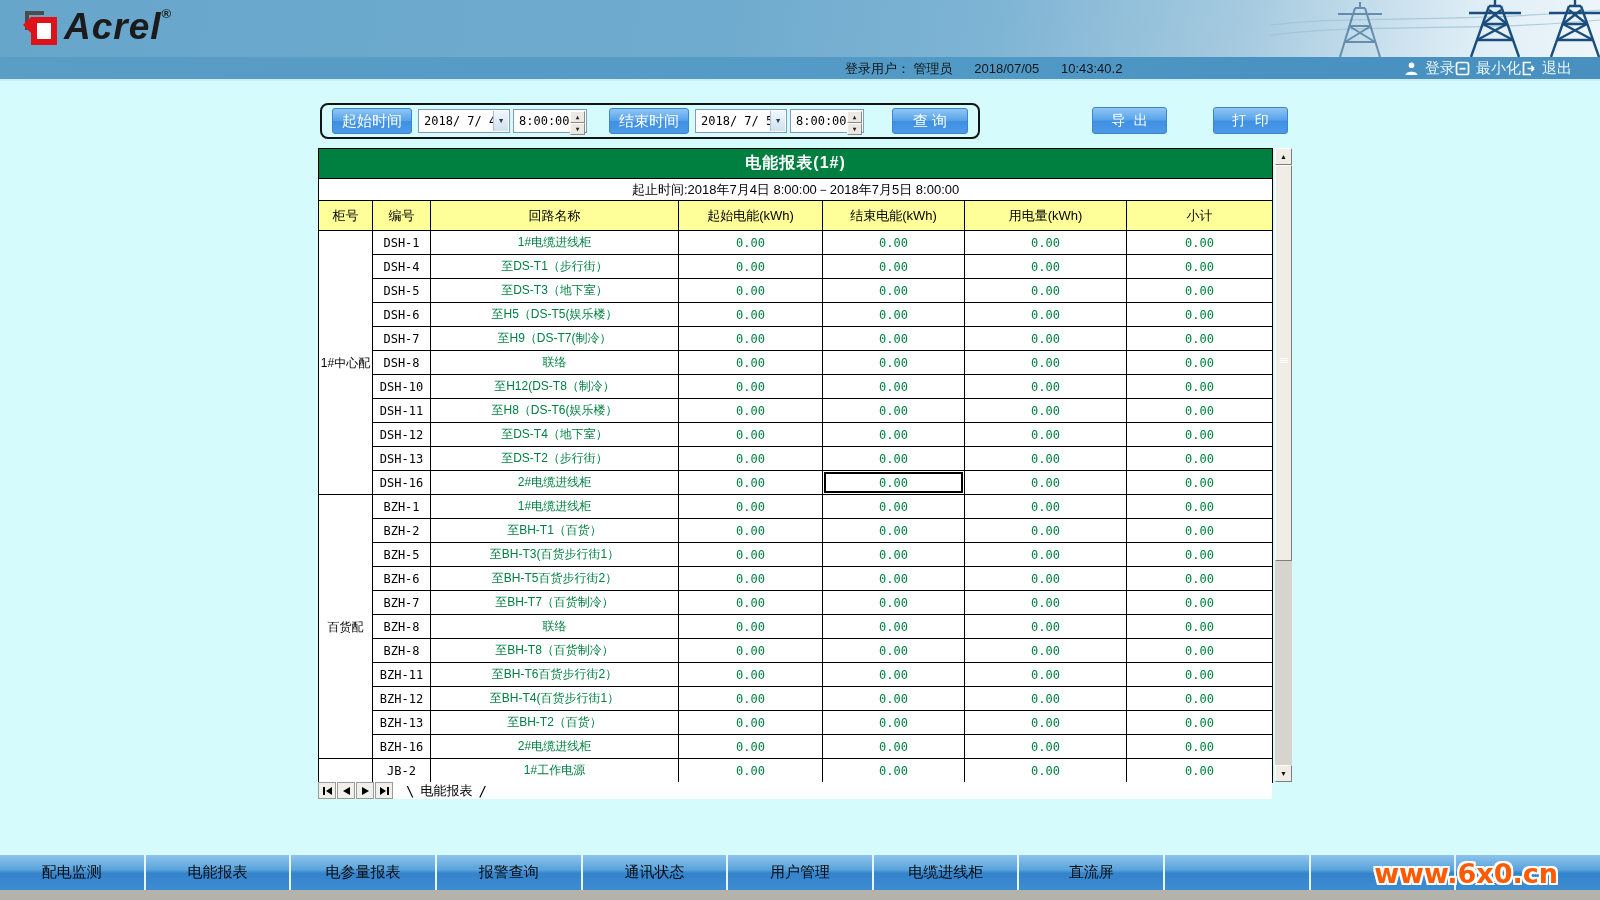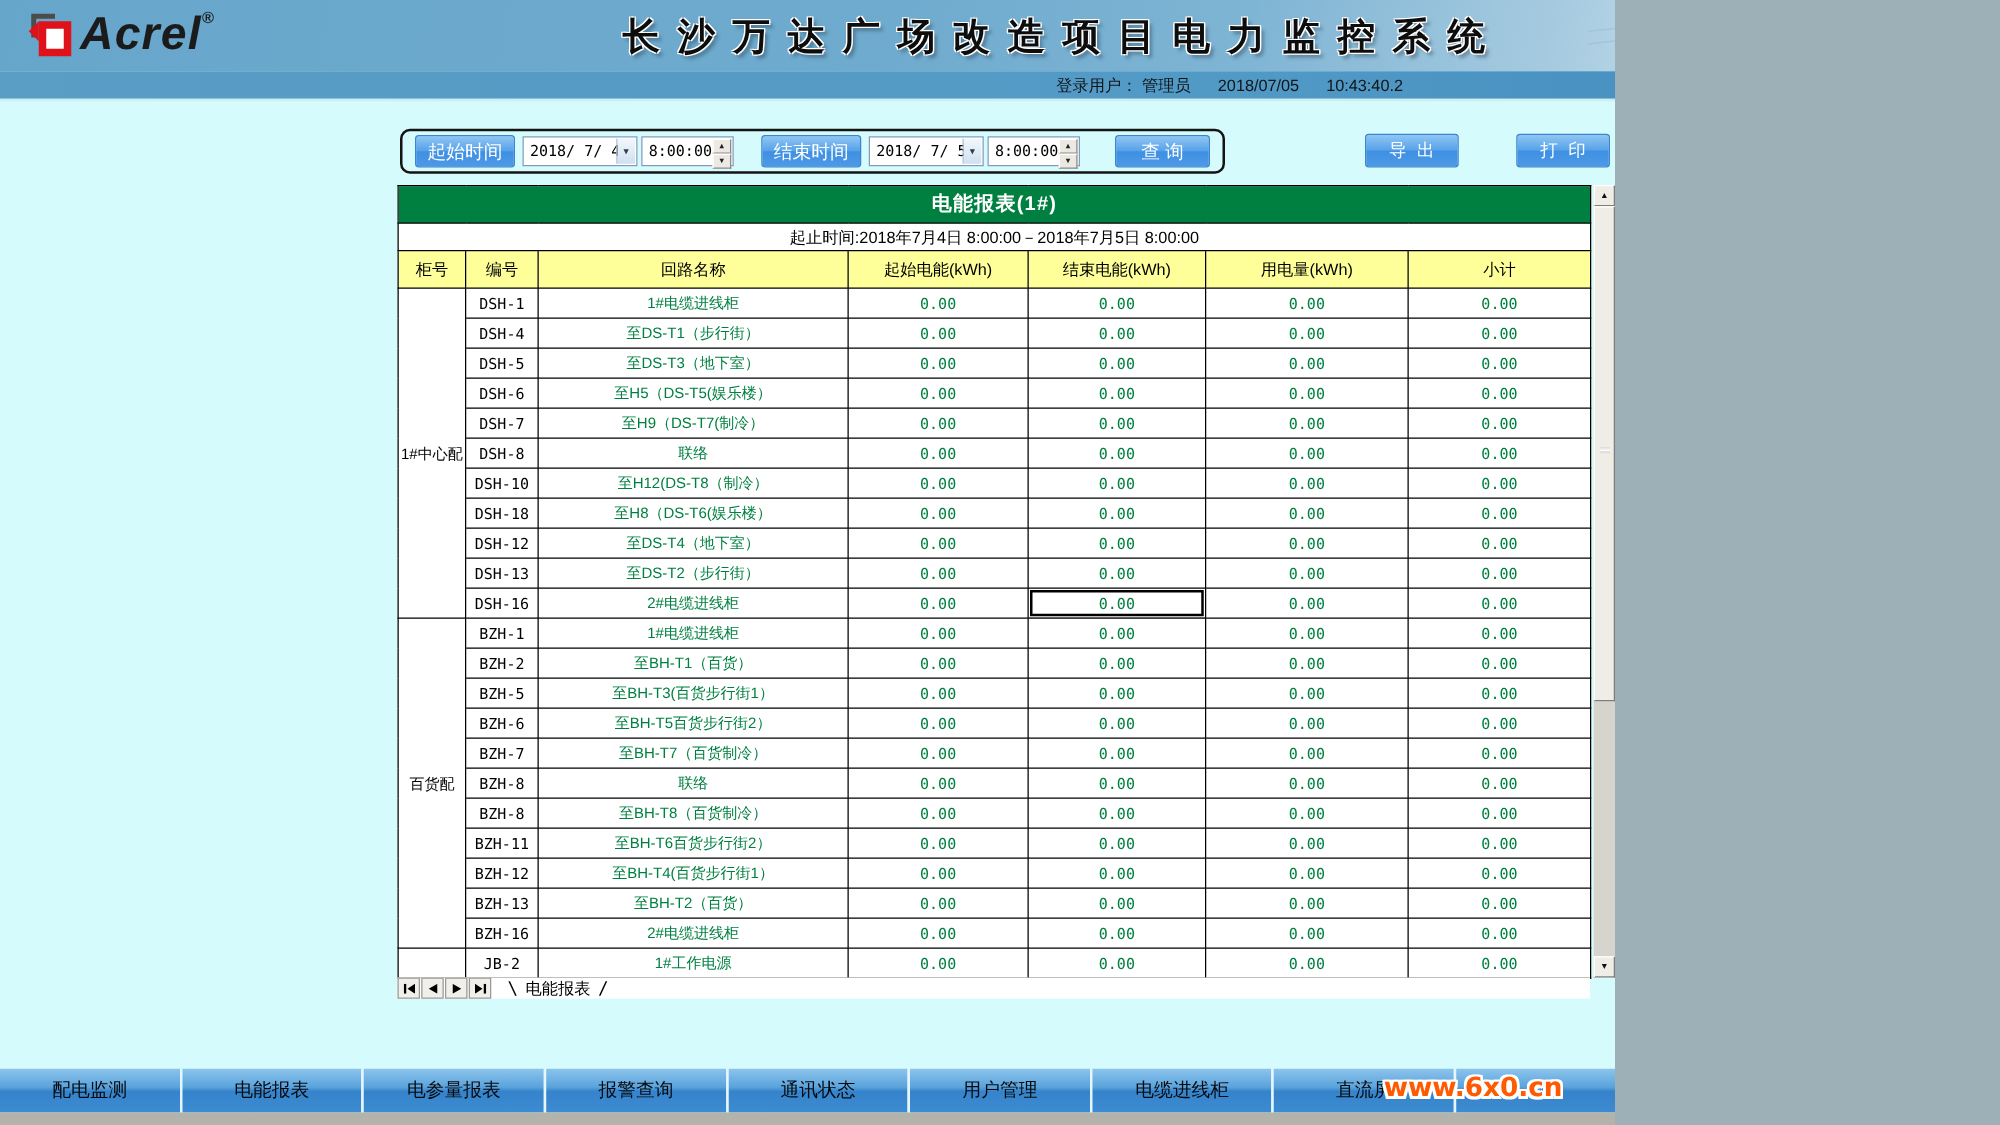--- a/index.html
+++ b/index.html
@@ -1,18 +1,18 @@
 <!DOCTYPE html>
 <html><head>
 <meta charset="utf-8">
 <style>
   html,body{margin:0;padding:0;background:#9db0b8;}
   *{box-sizing:border-box;}
   .stage{
-    position:relative;width:1292px;height:900px;overflow:hidden;
+    position:relative;width:1600px;height:900px;overflow:hidden;
     background:#d5fbfc;
     font-family:"Liberation Sans","DejaVu Sans",sans-serif;
   }
   
   .topbar{
     position:absolute;left:0;top:0;width:1600px;height:57px;
     background:linear-gradient(100deg,#67a6cb 0%,#6fabce 45%,#7eb4d4 62%,#a7cbe0 78%,#dfeef6 92%,#eef6fa 100%);
   }
   .logo{position:absolute;left:16px;top:4px;display:flex;align-items:flex-start;}
   .logo-text{font-size:37px;font-weight:800;font-style:italic;color:#1b1b1b;letter-spacing:1px;line-height:46px;}
@@ -119,42 +119,41 @@
   }
   .nav-btn{
     flex:1;border-right:2px solid #e6f6ff;
     background:linear-gradient(180deg,#8cc4ec 0%,#5aa3dc 42%,#3583cb 52%,#3d8cd1 100%);
     display:flex;align-items:center;justify-content:center;
     font-size:15px;color:#05090d;cursor:pointer;white-space:nowrap;
   }
   .nav-btn:last-child{border-right:none;}
   .gray-strip{position:absolute;left:0;top:890px;width:1600px;height:10px;background:#b4b3ab;}
   .watermark{
-    position:absolute;right:42px;top:858px;font-size:21px;font-weight:800;color:#ff5a00;
+    position:absolute;right:42px;top:858px;font-size:27px;font-weight:800;color:#ff5a00;
     font-family:"DejaVu Sans",sans-serif;letter-spacing:0;
     text-shadow:-2px 0 0 #fff,2px 0 0 #fff,0 -2px 0 #fff,0 2px 0 #fff,-2px -2px 0 #fff,2px 2px 0 #fff,-2px 2px 0 #fff,2px -2px 0 #fff;
   }
 </style>
 </head>
 <body>
 
 <div class="stage">
 
   <header class="topbar">
     <div class="logo">
       <svg width="48" height="48" viewBox="0 0 48 48">
         <path d="M9 7 H28 V11 H13 V26 H9 Z" fill="#4c4c4c"></path>
         <path d="M15 13 H41 V41 H15 Z" fill="#e01219"></path>
         <path d="M21 19 H35 V35 H21 Z" fill="#fff"></path>
         <path d="M15 13 L7 21 L15 29 Z" fill="#e01219"></path>
       </svg>
       <span class="logo-text">Acrel</span>
       <span class="logo-reg">®</span>
     </div>
-    <div class="app-title">长沙万达广场改造项目电力监控系统</div>
     <svg class="towers" width="330" height="57" viewBox="0 0 330 57">
       <g stroke="#9fc3d8" stroke-width="1.2" fill="none" opacity="0.8">
         <path d="M-30 30 C 60 12, 150 26, 330 10"></path>
         <path d="M-30 40 C 80 20, 180 34, 330 20"></path>
       </g>
       <g stroke="#1b4d7d" fill="none" stroke-width="2" transform="translate(90,0)" opacity="0.55">
         <path d="M-20 57 L-5 8 M20 57 L5 8 M-5 8 L5 8"></path>
         <path d="M-15 42 L15 42 M-11 26 L11 26"></path>
         <path d="M-15 42 L11 26 M15 42 L-11 26"></path>
         <path d="M-22 14 L22 14 M0 8 L0 2"></path>
@@ -315,21 +314,21 @@
           </tr>
           <tr>
             <td class="col-code">DSH-10</td>
             <td class="green">至H12(DS-T8（制冷）</td>
             <td class="col-num green">0.00</td>
             <td class="col-num green">0.00</td>
             <td class="col-num green">0.00</td>
             <td class="col-num green">0.00</td>
           </tr>
           <tr>
-            <td class="col-code">DSH-18</td>
+            <td class="col-code">DSH-11</td>
             <td class="green">至H8（DS-T6(娱乐楼）</td>
             <td class="col-num green">0.00</td>
             <td class="col-num green">0.00</td>
             <td class="col-num green">0.00</td>
             <td class="col-num green">0.00</td>
           </tr>
           <tr>
             <td class="col-code">DSH-12</td>
             <td class="green">至DS-T4（地下室）</td>
             <td class="col-num green">0.00</td>

